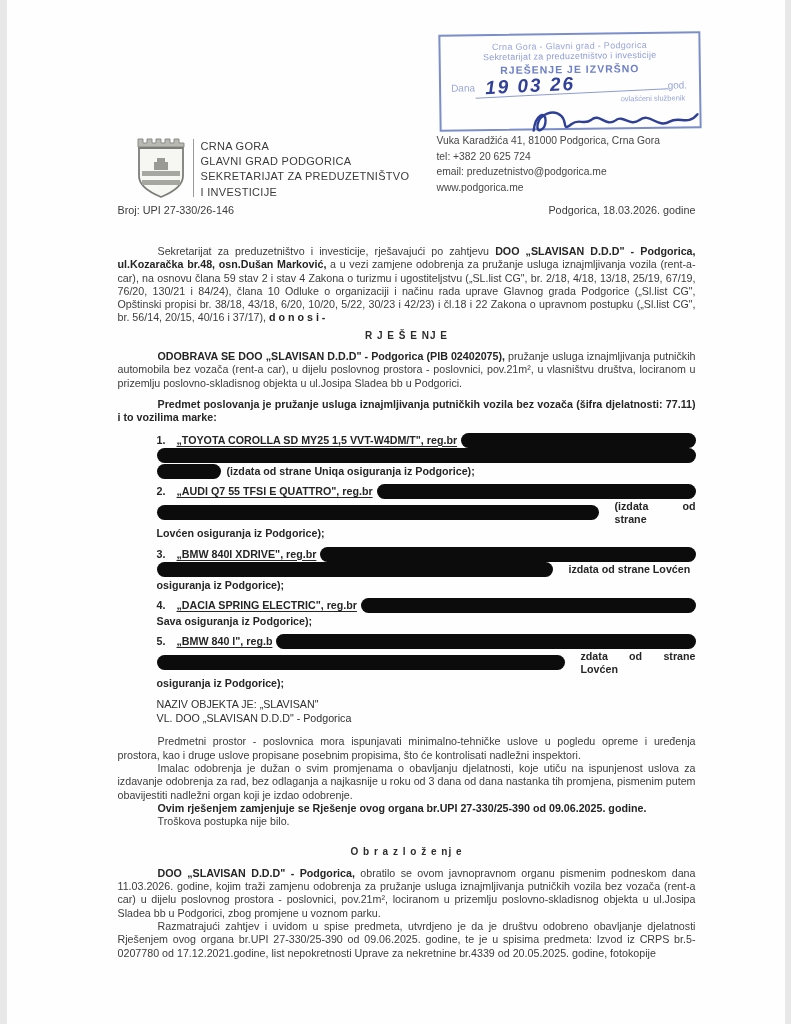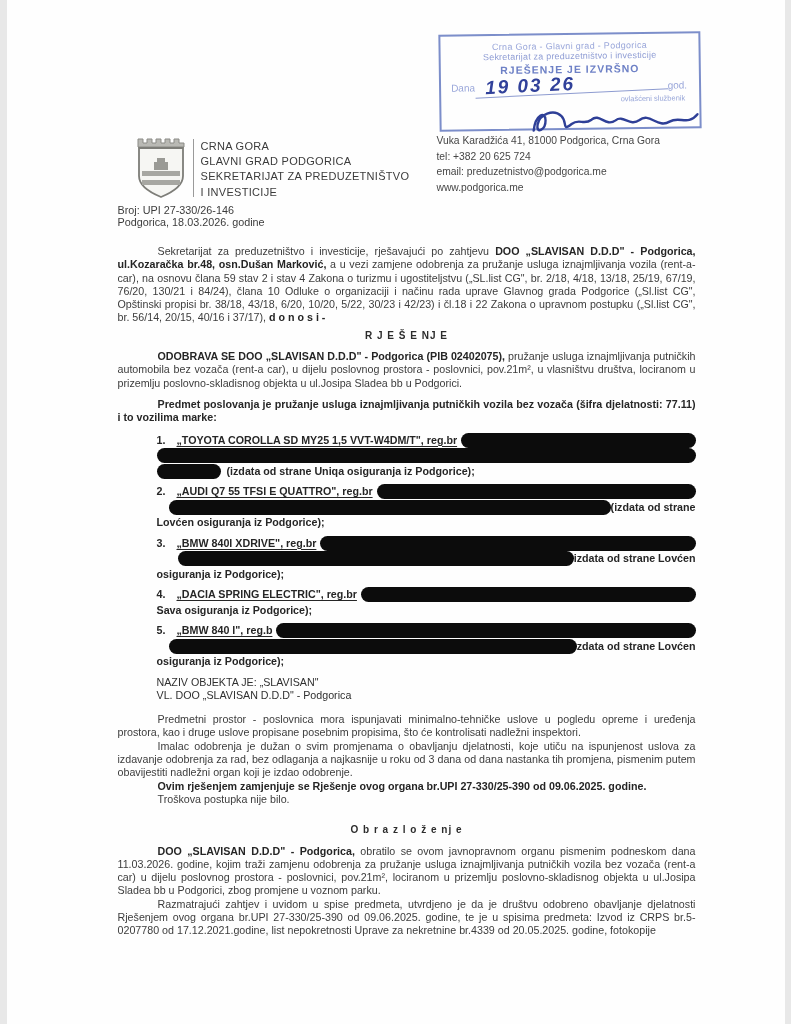--- a/index.html
+++ b/index.html
@@ -23,42 +23,42 @@
 
   
   .logo{position:absolute;left:127px;top:136px;}
   .lh-divider{position:absolute;left:186px;top:139px;width:1px;height:58px;background:#9a9a9a;}
   .letterhead{position:absolute;left:194px;top:139px;font-size:11px;line-height:15.2px;
               color:#3b3b3b;letter-spacing:.3px;}
   .contact{position:absolute;left:430px;top:133px;font-size:10.3px;line-height:15.5px;color:#464646;}
 
   
   .refrow{position:absolute;left:111px;top:204px;width:578px;display:flex;
-          justify-content:space-between;font-size:10.8px;color:#3c3c3c;flex-direction:column;}
+          justify-content:space-between;font-size:10.8px;color:#3c3c3c;}
 
   
   .docbody{position:absolute;left:111px;top:245px;width:578px;font-size:10.7px;
            line-height:13.3px;color:#3c3c3c;text-align:justify;}
   .docbody p{margin:0;text-indent:40px;}
   .docbody b{color:#252525;}
   .h-center{text-align:center;font-weight:700;font-size:10px;color:#2c2c2c;
             letter-spacing:1px;margin:4px 0 8px;}
   .subject{font-weight:700;color:#272727;margin-top:8px !important;}
   .approval{margin-top:6px !important;}
 
   
   .vlist{margin:8px 0 4px 39px;font-weight:700;color:#262626;}
   .vitem{margin-bottom:5px;}
   .vline{display:flex;align-items:center;min-height:15.5px;}
   .vnum{width:20px;flex:none;}
   .vtext{white-space:nowrap;text-decoration:underline;text-underline-offset:2px;}
   .bar{height:15px;background:#0c0c0c;border-radius:8px;flex:none;}
   .bar-grow{flex:1 1 auto;margin-left:4px;}
   .bar-full{width:100%;}
-  .sb{justify-content:flex-end;}
+  .sb{justify-content:flex-start;gap:16px;}
   .l3-indent{}
   .gap6{margin-left:6px;}
 
   .objinfo{margin:6px 0 10px 39px;line-height:13.8px;color:#303030;}
 
   .cond-bold{font-weight:700;color:#252525;}
   .exp p{margin:0;text-indent:40px;}
 </style>
 </head>
 <body>

